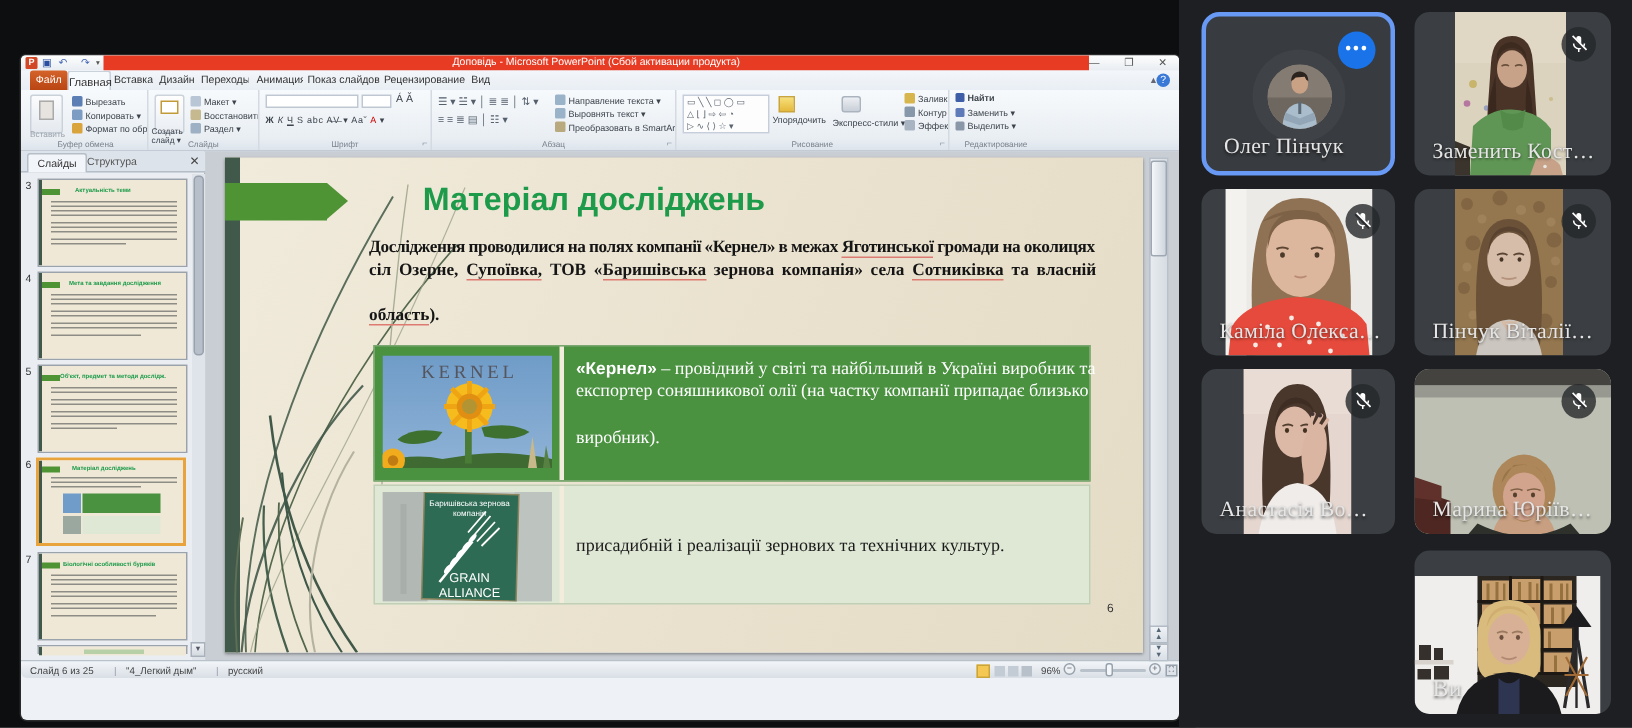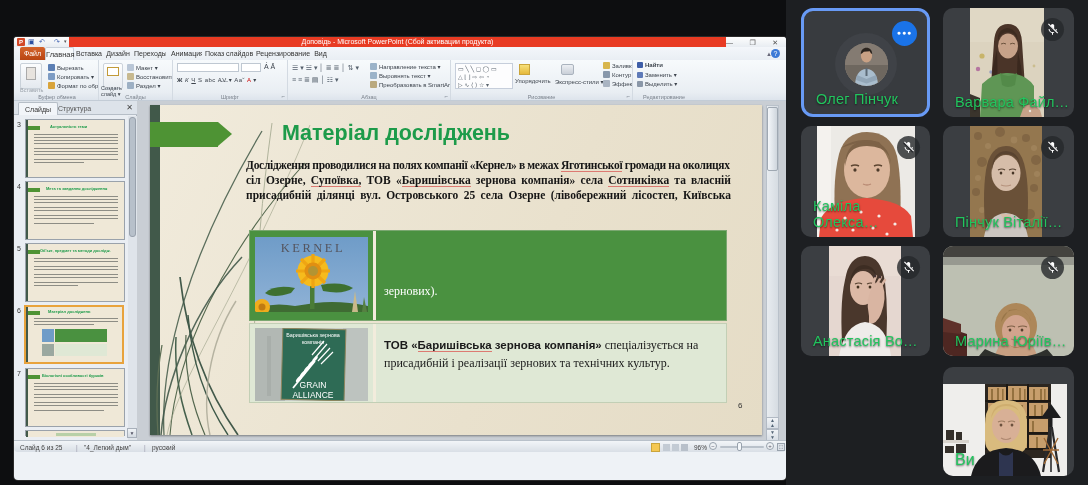--- a/index.html
+++ b/index.html
@@ -66,21 +66,21 @@
   #trow2 { left:99px; top:218px; width:478px; height:80px; background:#dfe8d5; border:1px solid #c2cfb5; }
   .cellline { position:absolute; font-family:"Liberation Serif",serif; white-space:nowrap; }
   #pgnum { left:588px; top:296px; font-size:8px; color:#333; font-family:"Liberation Sans",sans-serif; }
 
   
   #statusbar { left:0; top:403px; width:772px; height:12px; background:linear-gradient(#f2f5f8,#d9dfe6); border-top:1px solid #b9c1ca; border-radius:0 0 4px 4px; font-size:6.5px; color:#444; }
 
   
   #meet { left:786px; top:0; width:302px; height:485px; background:#1d1f22; }
   .tile { position:absolute; background:#3b3e42; border-radius:10px; overflow:hidden; }
-  .tname { position:absolute; left:12px; bottom:7px; color:#22c55e; font-size:14.5px; text-shadow:0 1px 2px rgba(0,0,0,.6); letter-spacing:.2px; }
+  .tname { position:absolute; left:12px; bottom:7px; color:#e5e5e5; font-size:14.5px; text-shadow:0 1px 2px rgba(0,0,0,.6); letter-spacing:.2px;font-family:Liberation Serif, serif; }
   .micoff { position:absolute; top:10px; right:10px; width:23px; height:23px; background:rgba(38,40,43,.8); border-radius:50%; }
 </style>
 </head>
 <body>
 <div id="stage">
 
   <div class="abs" style="left:0;top:0;width:797px;height:485px;background:#0d0e10;"></div>
 
   <div class="abs" id="ppt">
     <div class="abs" id="titlebar"></div>
@@ -286,21 +286,21 @@
             <path d="M8 330 C6 300 6 272 12 240" stroke="#5d6f55" stroke-width="1.3" fill="none"></path>
             <path d="M88 330 C64 296 38 244 30 172" stroke="#42594a" stroke-width="1.7" fill="none"></path>
             <path d="M78 330 C58 300 42 262 38 210" stroke="#3d5848" stroke-width="1.4" fill="none"></path>
             <path d="M60 330 C52 296 58 240 86 196" stroke="#b5b2a0" stroke-width="1.4" fill="none"></path>
           </svg>
           <div class="abs" id="arrow"></div>
           <div class="abs" id="arrowtip"></div>
           <div class="abs" id="slidetitle">Матеріал досліджень</div>
           <div class="abs bodyline" style="top:68.7px;word-spacing:2.3px;" id="bl2">сіл Озерне, <span class="redu">Супоївка,</span> ТОВ «<span class="redu">Баришівська</span> зернова компанія» села <span class="redu">Сотниківка</span> та власній</div>
           <div class="abs bodyline" style="top:53.5px;word-spacing:-0.2px;letter-spacing:-0.28px;" id="bl1">Дослідження проводилися на полях компанії «Кернел» в межах <span class="redu">Яготинської</span> громади на околицях</div>
-          <div class="abs bodyline" style="top:83.9px;word-spacing:2.5px;" id="bl3">присадибній ділянці вул. Островського 25 села Озерне (лівобережний лісостеп, Київська</div>
+          <div class="abs bodyline" style="top:99.1px;" id="bl4"><span class="redu">область</span>).</div>
           <div class="abs" id="trow1">
             <svg style="position:absolute;left:5px;top:6px;" width="113" height="75" viewBox="0 0 113 75">
               <defs>
                   <linearGradient id="sky" x1="0" y1="0" x2="0" y2="1">
                     <stop offset="0" stop-color="#6f9cc8"></stop>
                     <stop offset="1" stop-color="#8fb2d6"></stop>
                   </linearGradient>
                 </defs>
               <rect width="113" height="75" fill="url(#sky)"></rect>
               <text x="58" y="15" text-anchor="middle" font-family="Liberation Serif,serif" font-size="12.5" letter-spacing="2.5" fill="#55555e">KERNEL</text>
@@ -320,21 +320,23 @@
                 <circle cx="58" cy="34" r="5" fill="#b29433"></circle>
               </g>
               <g>
                 <circle cx="7" cy="70" r="8" fill="#f0ac1c"></circle>
                 <circle cx="7" cy="70" r="3.5" fill="#c07b12"></circle>
               </g>
               <path d="M97 75 L100 54 L103 75 Z" fill="#c9b98a"></path>
               <path d="M107 75 L109 60 L112 75 Z" fill="#568142"></path>
             </svg>
             <div style="position:absolute;left:123px;top:0;width:2.5px;height:100%;background:#f2ecdc;"></div>
-            <div class="cellline" style="left:134px;top:52.6px;color:#fff;font-size:12px;">зернових).</div>
+            <div class="cellline" style="left:134px;top:7px;color:#fff;font-size:12px;"><b style="font-family:'Liberation Sans',sans-serif;font-size:11.5px;">«Кернел»</b> – провідний у світі та найбільший в Україні виробник та</div>
+            <div class="cellline" style="left:134px;top:22.2px;color:#fff;font-size:12px;">експортер соняшникової олії (на частку компанії припадає близько</div>
+            <div class="cellline" style="left:134px;top:52.6px;color:#fff;font-size:12px;">виробник).</div>
           </div>
           <div class="abs" id="trow2">
             <div style="position:absolute;left:123px;top:0;width:2.5px;height:100%;background:#f2ecdc;"></div>
             <svg style="position:absolute;left:5px;top:4px;" width="113" height="73" viewBox="0 0 113 73">
               <rect width="113" height="73" fill="#c9cfca"></rect>
               <rect x="0" width="30" height="73" fill="#b2b8b4"></rect>
               <rect x="88" width="25" height="73" fill="#bdc3bf"></rect>
               <rect x="12" y="8" width="4" height="60" fill="#a8aeaa"></rect>
               <g transform="rotate(1.5 59 36)">
                   <rect x="27" y="1" width="63" height="71" fill="#2e6b55" stroke="#8d855e" stroke-width="1"></rect>
@@ -346,21 +348,20 @@
                 <ellipse cx="44" cy="51" rx="4.2" ry="1.7" transform="rotate(-48 44 51)"></ellipse>
                 <ellipse cx="48" cy="46" rx="4.2" ry="1.7" transform="rotate(-48 48 46)"></ellipse>
                 <ellipse cx="52" cy="41" rx="4.2" ry="1.7" transform="rotate(-48 52 41)"></ellipse>
                 <ellipse cx="56" cy="36" rx="4" ry="1.6" transform="rotate(-48 56 36)"></ellipse>
                 <ellipse cx="60" cy="31" rx="3.8" ry="1.5" transform="rotate(-48 60 31)"></ellipse>
                 <path d="M60 30 L72 16 M63 33 L75 20 M66 36 L78 24 M57 27 L69 13" stroke="#fff" stroke-width="1.2"></path>
               </g>
               <text x="58" y="60" text-anchor="middle" font-family="Liberation Sans,sans-serif" font-size="8.5" fill="#fff">GRAIN</text>
               <text x="58" y="70" text-anchor="middle" font-family="Liberation Sans,sans-serif" font-size="8.5" fill="#fff">ALLIANCE</text>
             </svg>
-            <div class="cellline" style="left:134px;top:14px;color:#1a1a1a;font-size:12px;"><b style="font-family:'Liberation Sans',sans-serif;font-size:11.5px;">ТОВ «<span class="redu">Баришівська</span> зернова компанія»</b> спеціалізується  на</div>
             <div class="cellline" style="left:134px;top:31.5px;color:#1a1a1a;font-size:12px;">присадибній і реалізації  зернових та технічних культур.</div>
           </div>
           <div class="abs" id="pgnum">6</div>
         </div>
         <div class="abs" id="vscroll"></div>
         <div class="abs" style="left:629px;top:316px;width:13px;height:12px;background:linear-gradient(#f0f3f6,#d9dfe6);border:1px solid #b2bac4;color:#567;font-size:5px;text-align:center;line-height:5px;">▲<br>▲</div>
         <div class="abs" style="left:629px;top:328px;width:13px;height:12px;background:linear-gradient(#f0f3f6,#d9dfe6);border:1px solid #b2bac4;color:#567;font-size:5px;text-align:center;line-height:5px;">▼<br>▼</div>
         <div class="abs" id="vthumb"></div>
       </div>
     </div>
@@ -423,21 +424,21 @@
         <circle cx="60" cy="103" r="1.2" fill="#e8e4de"></circle>
         <path d="M0 86 L10 90 L10 109 L0 109 Z" fill="#3a342c"></path>
       </svg>
       <div class="micoff"><svg width="13" height="13" viewBox="0 0 14 14" style="margin:5px;">
             <rect x="5.2" y="1" width="3.6" height="6.4" rx="1.8" fill="#fff"></rect>
             <path d="M3.3 6.4a3.9 3.9 0 0 0 7.8 0" fill="none" stroke="#fff" stroke-width="1.1"></path>
             <line x1="7" y1="10.3" x2="7" y2="12.6" stroke="#fff" stroke-width="1.1"></line>
             <line x1="2" y1="1.6" x2="12" y2="11.6" stroke="#2b2d30" stroke-width="2.6"></line>
             <line x1="2.6" y1="1" x2="12.6" y2="11" stroke="#fff" stroke-width="1.2"></line>
           </svg></div>
-      <div class="tname">Варвара Файл…</div>
+      <div class="tname">Заменить Кост…</div>
     </div>
 
     <div class="tile" style="left:15px;top:126px;width:129px;height:111px;">
       <svg style="position:absolute;left:16px;top:0;" width="98" height="111" viewBox="0 0 98 111">
         <rect width="98" height="111" fill="#eceae6"></rect>
         <rect width="14" height="111" fill="#f4f2ee"></rect>
         <path d="M20 111 Q14 60 22 28 Q28 6 50 6 Q74 6 80 30 Q86 60 82 111 Z" fill="#8f7254"></path>
         <ellipse cx="50" cy="44" rx="23" ry="28" fill="#dcb79d"></ellipse>
         <path d="M28 40 Q28 16 50 14 Q72 16 74 38 L72 30 Q66 20 50 20 Q34 20 30 32 Z" fill="#7d6247"></path>
         <path d="M24 22 Q40 10 62 16 L74 30 Q60 12 36 18 Z" fill="#7d6247"></path>

